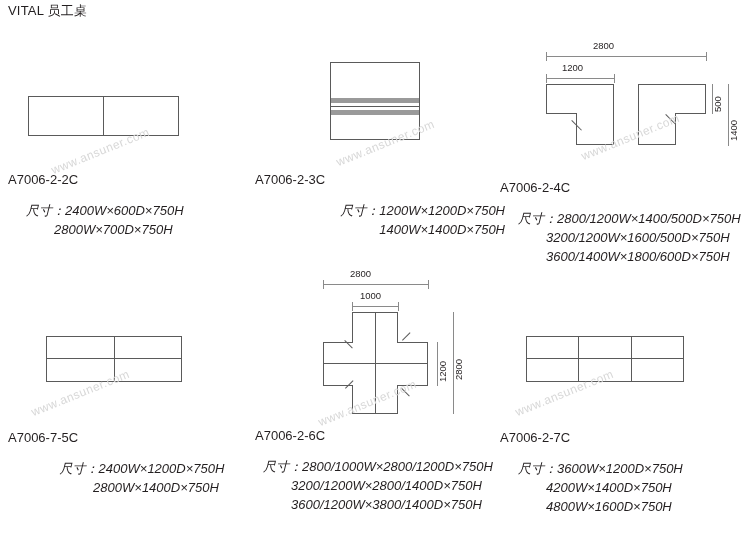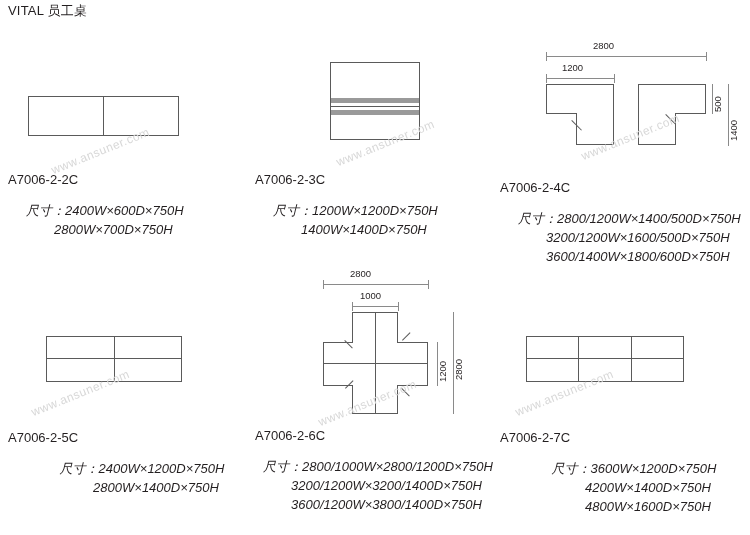--- a/index.html
+++ b/index.html
@@ -123,21 +123,21 @@
 
   <div class="cell" style="left:255px; top:30px;">
     <div class="fig">
       <div class="shape" style="left:75px; top:14px; width:90px; height:78px;"></div>
       <div class="band" style="left:76px; top:50px; width:88px; height:5px;"></div>
       <div class="band" style="left:76px; top:62px; width:88px; height:5px;"></div>
       <div class="line" style="left:76px; top:58px; width:88px; height:1px;"></div>
       <div class="wm" style="left:78px; top:88px;">www.ansuner.com</div>
     </div>
     <div class="code">A7006-2-3C</div>
-    <div class="dims" style="text-align:left; padding-left:18px;">
+    <div class="dims" style="text-align:right; padding-left:18px;">
       <div>尺寸：1200W×1200D×750H</div>
       <div style="padding-left:28px;">1400W×1400D×750H</div>
     </div>
   </div>
 
   <div class="cell" style="left:500px; top:30px;">
     <div class="fig">
 
       <div class="dimtxt" style="left:93px; top:-8px;">2800</div>
       <div class="dimline" style="left:46px; top:8px; width:160px; height:1px;"></div>
@@ -172,21 +172,21 @@
     </div>
   </div>
 
   <div class="cell" style="left:8px; top:288px;">
     <div class="fig">
       <div class="shape" style="left:38px; top:30px; width:136px; height:46px;"></div>
       <div class="line" style="left:39px; top:52px; width:134px; height:1px;"></div>
       <div class="line" style="left:106px; top:31px; width:1px; height:44px;"></div>
       <div class="wm" style="left:20px; top:80px;">www.ansuner.com</div>
     </div>
-    <div class="code">A7006-2-5C</div>
+    <div class="code">A7006-7-5C</div>
     <div class="dims" style="text-align:center; padding-left:18px;">
       <div>尺寸：2400W×1200D×750H</div>
       <div style="padding-left:28px;">2800W×1400D×750H</div>
     </div>
   </div>
 
   <div class="cell" style="left:255px; top:250px;">
     <div class="fig" style="height:158px;">
 
       <div class="dimtxt" style="left:95px; top:0px;">2800</div>
@@ -215,34 +215,34 @@
       <div class="dimline" style="left:182px; top:74px; width:1px; height:44px;"></div>
       <div class="dimtxt v" style="left:182px; top:114px;">1200</div>
       <div class="dimline" style="left:198px; top:44px; width:1px; height:102px;"></div>
       <div class="dimtxt v" style="left:198px; top:112px;">2800</div>
 
       <div class="wm" style="left:60px; top:128px;">www.ansuner.com</div>
     </div>
     <div class="code" style="margin-top:2px;">A7006-2-6C</div>
     <div class="dims" style="text-align:left; padding-left:8px;">
       <div>尺寸：2800/1000W×2800/1200D×750H</div>
-      <div style="padding-left:28px;">3200/1200W×3200/1400D×750H</div>
+      <div style="padding-left:28px;">3200/1200W×2800/1400D×750H</div>
       <div style="padding-left:28px;">3600/1200W×3800/1400D×750H</div>
     </div>
   </div>
 
   <div class="cell" style="left:500px; top:288px;">
     <div class="fig">
       <div class="shape" style="left:26px; top:30px; width:158px; height:46px;"></div>
       <div class="line" style="left:27px; top:52px; width:156px; height:1px;"></div>
       <div class="line" style="left:78px; top:31px; width:1px; height:44px;"></div>
       <div class="line" style="left:131px; top:31px; width:1px; height:44px;"></div>
       <div class="wm" style="left:12px; top:80px;">www.ansuner.com</div>
     </div>
     <div class="code">A7006-2-7C</div>
-    <div class="dims" style="text-align:center; padding-left:18px;">
+    <div class="dims" style="text-align:left; padding-left:18px;">
       <div>尺寸：3600W×1200D×750H</div>
       <div style="padding-left:28px;">4200W×1400D×750H</div>
       <div style="padding-left:28px;">4800W×1600D×750H</div>
     </div>
   </div>
 
 </div>
 
 </body></html>

